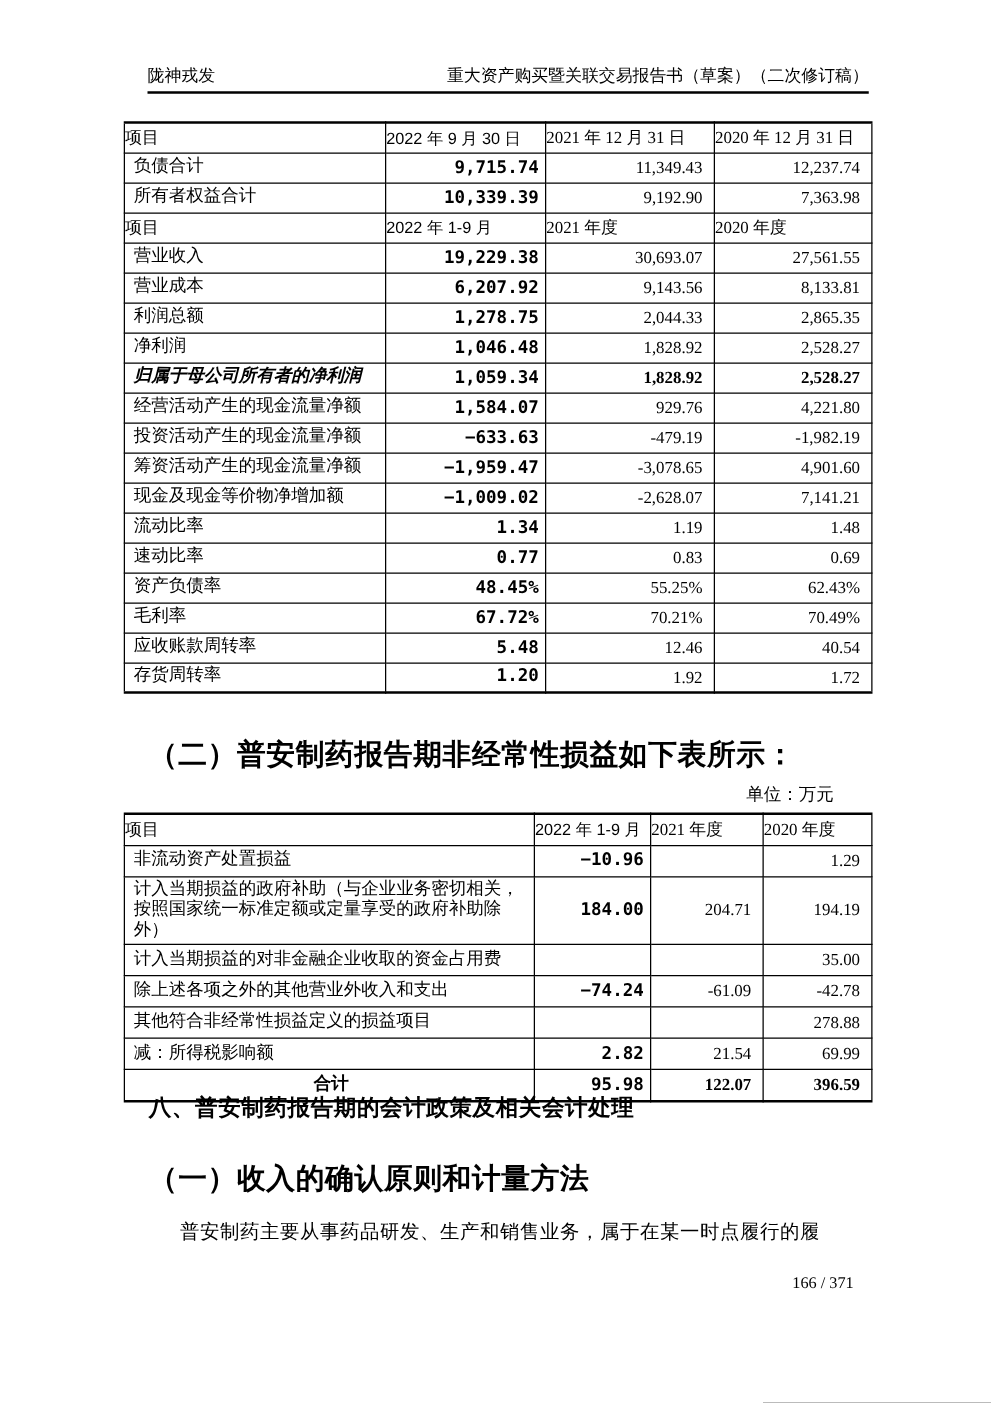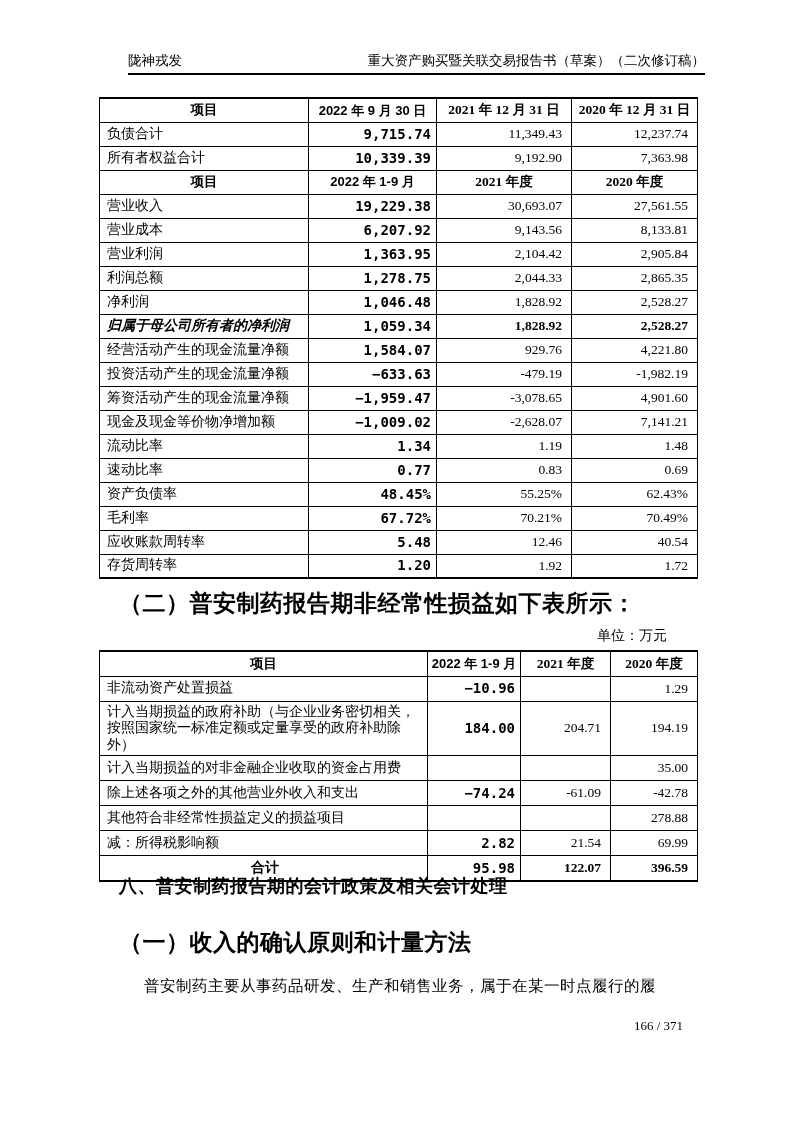--- a/index.html
+++ b/index.html
@@ -8,41 +8,41 @@
     position:relative;
     width:793px; height:1122px;
     margin:0 auto;
     background:#ffffff;
     font-family:"Liberation Serif", serif;
     color:#000;
     overflow:hidden;
   }
   
   .doc-header {
-    position:absolute; left:128px; top:51px; width:577px;
+    position:absolute; left:118px; top:51px; width:577px;
     display:flex; justify-content:space-between; align-items:flex-end;
     font-size:13.5px; line-height:19px;
     border-bottom:2px solid #000; padding-bottom:3px;
   }
   
   table {
     position:absolute; left:99px;
     border-collapse:collapse; table-layout:fixed;
     border:1px solid #000;
     border-top:2.5px solid #000;
     border-bottom:2px solid #000;
     background:#fff;
   }
   td {
     border:1px solid #000;
     font-size:13.5px; line-height:1.18;
     overflow:hidden; vertical-align:middle;
   }
   td.hdr {
-    text-align:center; font-weight:bold; font-size:13.5px;
+    font-weight:normal; font-size:13.5px;
     font-family:"Liberation Serif", serif;
   }
   td.hdr.c1 { font-family:"Liberation Sans", sans-serif; font-size:13px; }
   td.lbl { text-align:left; padding:2px 4px 2px 7px; font-size:14px; }
   td.lbl.ctr { text-align:center; font-weight:bold; }
   td.lbl.ital { font-style:italic; font-weight:bold; }
   td.num { text-align:right; }
   td.num.v0 {
     font-family:"DejaVu Sans Mono", monospace;
     font-weight:bold; font-size:14px; padding-right:5px;
@@ -125,26 +125,20 @@
           <td class="num v1">30,693.07</td>
           <td class="num v2">27,561.55</td>
         </tr>
         <tr>
           <td class="lbl">营业成本</td>
           <td class="num v0">6,207.92</td>
           <td class="num v1">9,143.56</td>
           <td class="num v2">8,133.81</td>
         </tr>
         <tr>
-          <td class="lbl">营业利润</td>
-          <td class="num v0">1,363.95</td>
-          <td class="num v1">2,104.42</td>
-          <td class="num v2">2,905.84</td>
-        </tr>
-        <tr>
           <td class="lbl">利润总额</td>
           <td class="num v0">1,278.75</td>
           <td class="num v1">2,044.33</td>
           <td class="num v2">2,865.35</td>
         </tr>
         <tr>
           <td class="lbl">净利润</td>
           <td class="num v0">1,046.48</td>
           <td class="num v1">1,828.92</td>
           <td class="num v2">2,528.27</td>

